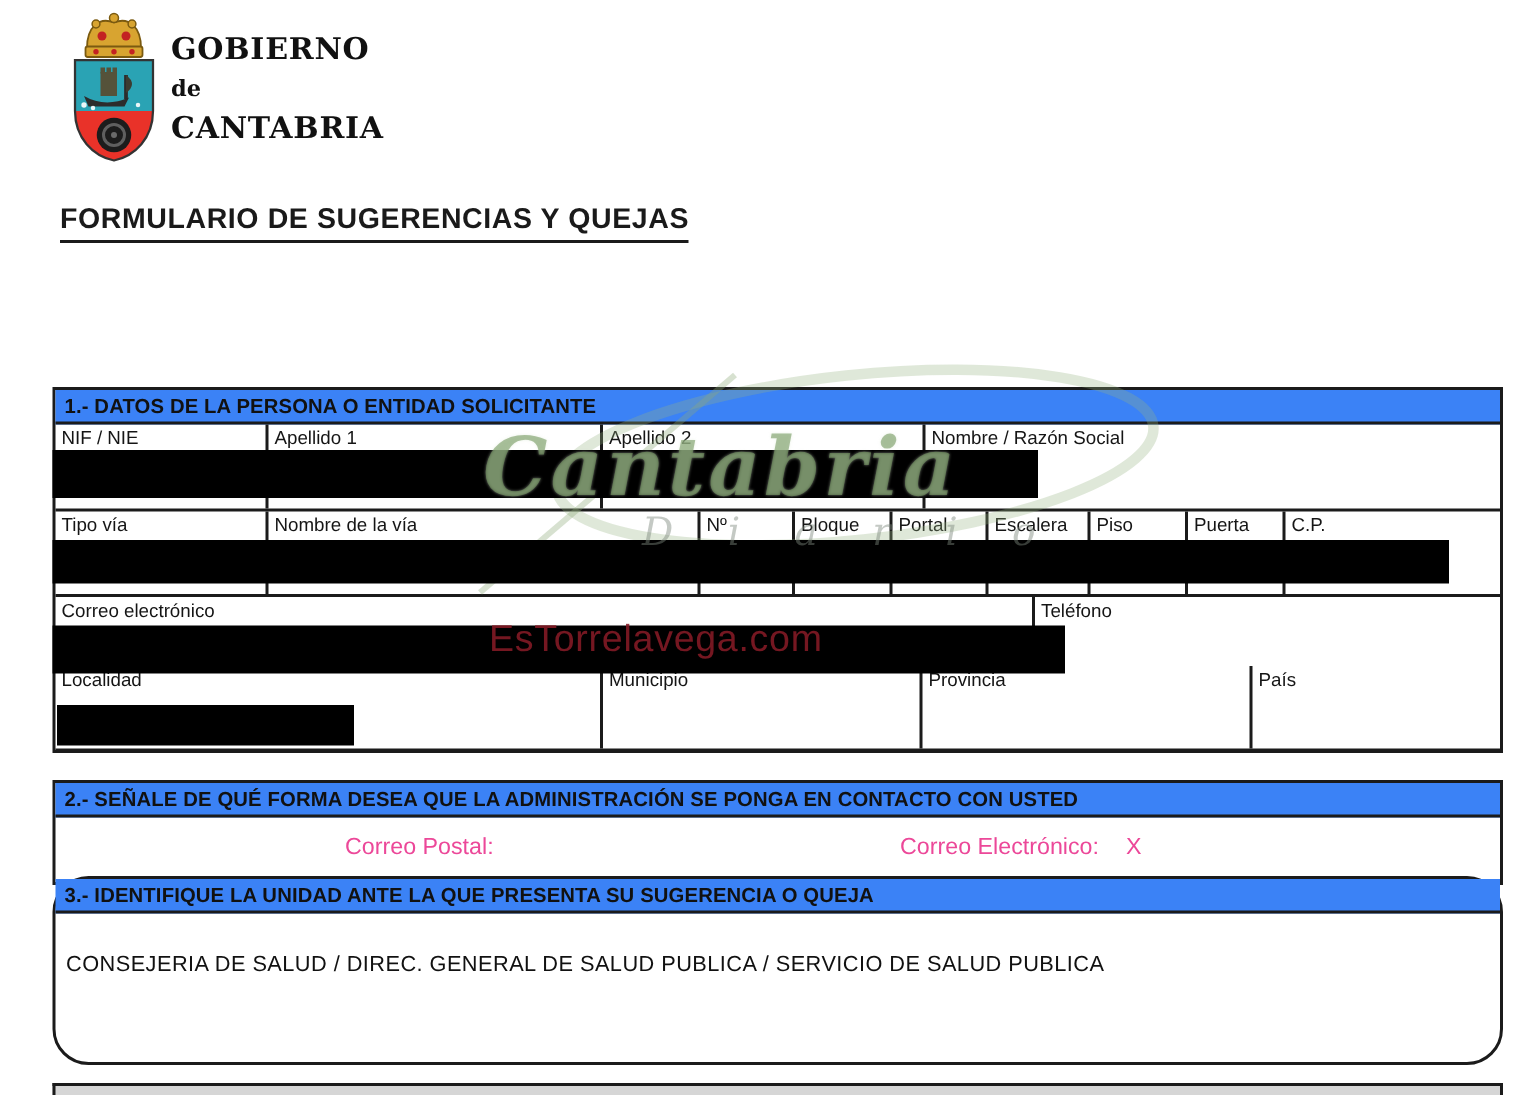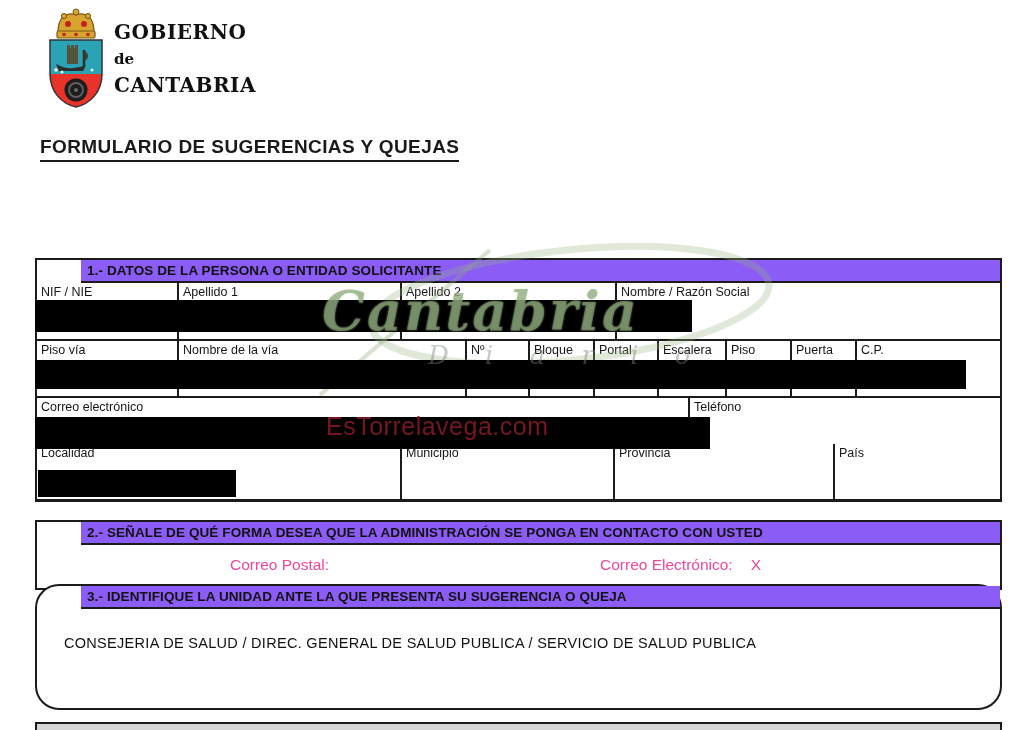--- a/index.html
+++ b/index.html
@@ -22,41 +22,41 @@
   
   .page-title {
     position:absolute; left:40px; top:136px;
     font-size:19px; font-weight:bold; letter-spacing:.4px;
     border-bottom:2px solid #1b1b1b; padding-bottom:2px; color:#1a1a1a;
   }
 
   
   .tbl { position:absolute; left:35px; width:967px; border:2px solid #1b1b1b; background:#fff; }
   .hdr {
-    background:#8b5cf6; border-bottom:2px solid #1b1b1b;
+    background:#3b82f6; border-bottom:2px solid #1b1b1b;
     font-weight:bold; font-size:13.5px; color:#111;
-    padding:3px 6px; letter-spacing:.1px; white-space:nowrap; overflow:hidden;margin-left:44px;
+    padding:3px 6px; letter-spacing:.1px; white-space:nowrap; overflow:hidden;
   }
   .row { display:flex; border-bottom:2px solid #1b1b1b; }
   .row.last { border-bottom:none; }
   .cell { border-right:2px solid #1b1b1b; padding:2px 4px; font-size:12.5px; overflow:hidden; white-space:nowrap; }
   .cell.fill { flex:1; border-right:none; }
   .r1 { height:58px; } .r2 { height:57px; } .r3 { height:57px; } .r4 { height:46px; }
 
   #s1 { top:258px; height:244px; }
   #s2 { top:520px; height:70px; }
   #s3 { top:584px; height:126px;border-radius:24px; }
   #s4partial { top:722px; height:8px; background:#d6d6d6; border:2px solid #1b1b1b; border-bottom:none; }
 
   #s2 .body { position:relative; height:41px; font-size:15.5px; color:#ec4899; }
   #s2 .postal { position:absolute; left:193px; top:11px; }
   #s2 .email { position:absolute; left:563px; top:11px; }
   #s2 .email .val { margin-left:18px; }
 
-  #s3 .body { height:68px; display:flex; align-items:center; padding-left:7px; font-size:14.5px; letter-spacing:.3px; color:#111;margin-left:20px; }
+  #s3 .body { height:68px; display:flex; align-items:center; padding-left:7px; font-size:14.5px; letter-spacing:.3px; color:#111; }
 
   
   .redact { position:absolute; background:#000; z-index:5; }
   #bar1 { left:35px; top:300px; width:657px; height:32px; }
   #bar2 { left:35px; top:360px; width:931px; height:29px; }
   #bar3 { left:35px; top:417px; width:675px; height:32px; }
   #bar4 { left:38px; top:470px; width:198px; height:27px; }
 
   
   .wm-swirl { position:absolute; left:290px; top:230px; z-index:3; pointer-events:none; }
@@ -150,21 +150,21 @@
     <div class="cell" style="width:223px">
       <span>Apellido 1</span></div>
     <div class="cell" style="width:215px">
       <span>Apellido 2</span></div>
     <div class="cell fill">
       <span>Nombre / Razón Social</span></div>
   </div>
 
   <div class="row r2">
     <div class="cell" style="width:142px">
-      <span>Piso vía</span></div>
+      <span>Tipo vía</span></div>
     <div class="cell" style="width:288px">
       <span>Nombre de la vía</span></div>
     <div class="cell" style="width:63px">
       <span>Nº</span></div>
     <div class="cell" style="width:65px">
       <span>Bloque</span></div>
     <div class="cell" style="width:64px">
       <span>Portal</span></div>
     <div class="cell" style="width:68px">
       <span>Escalera</span></div>

